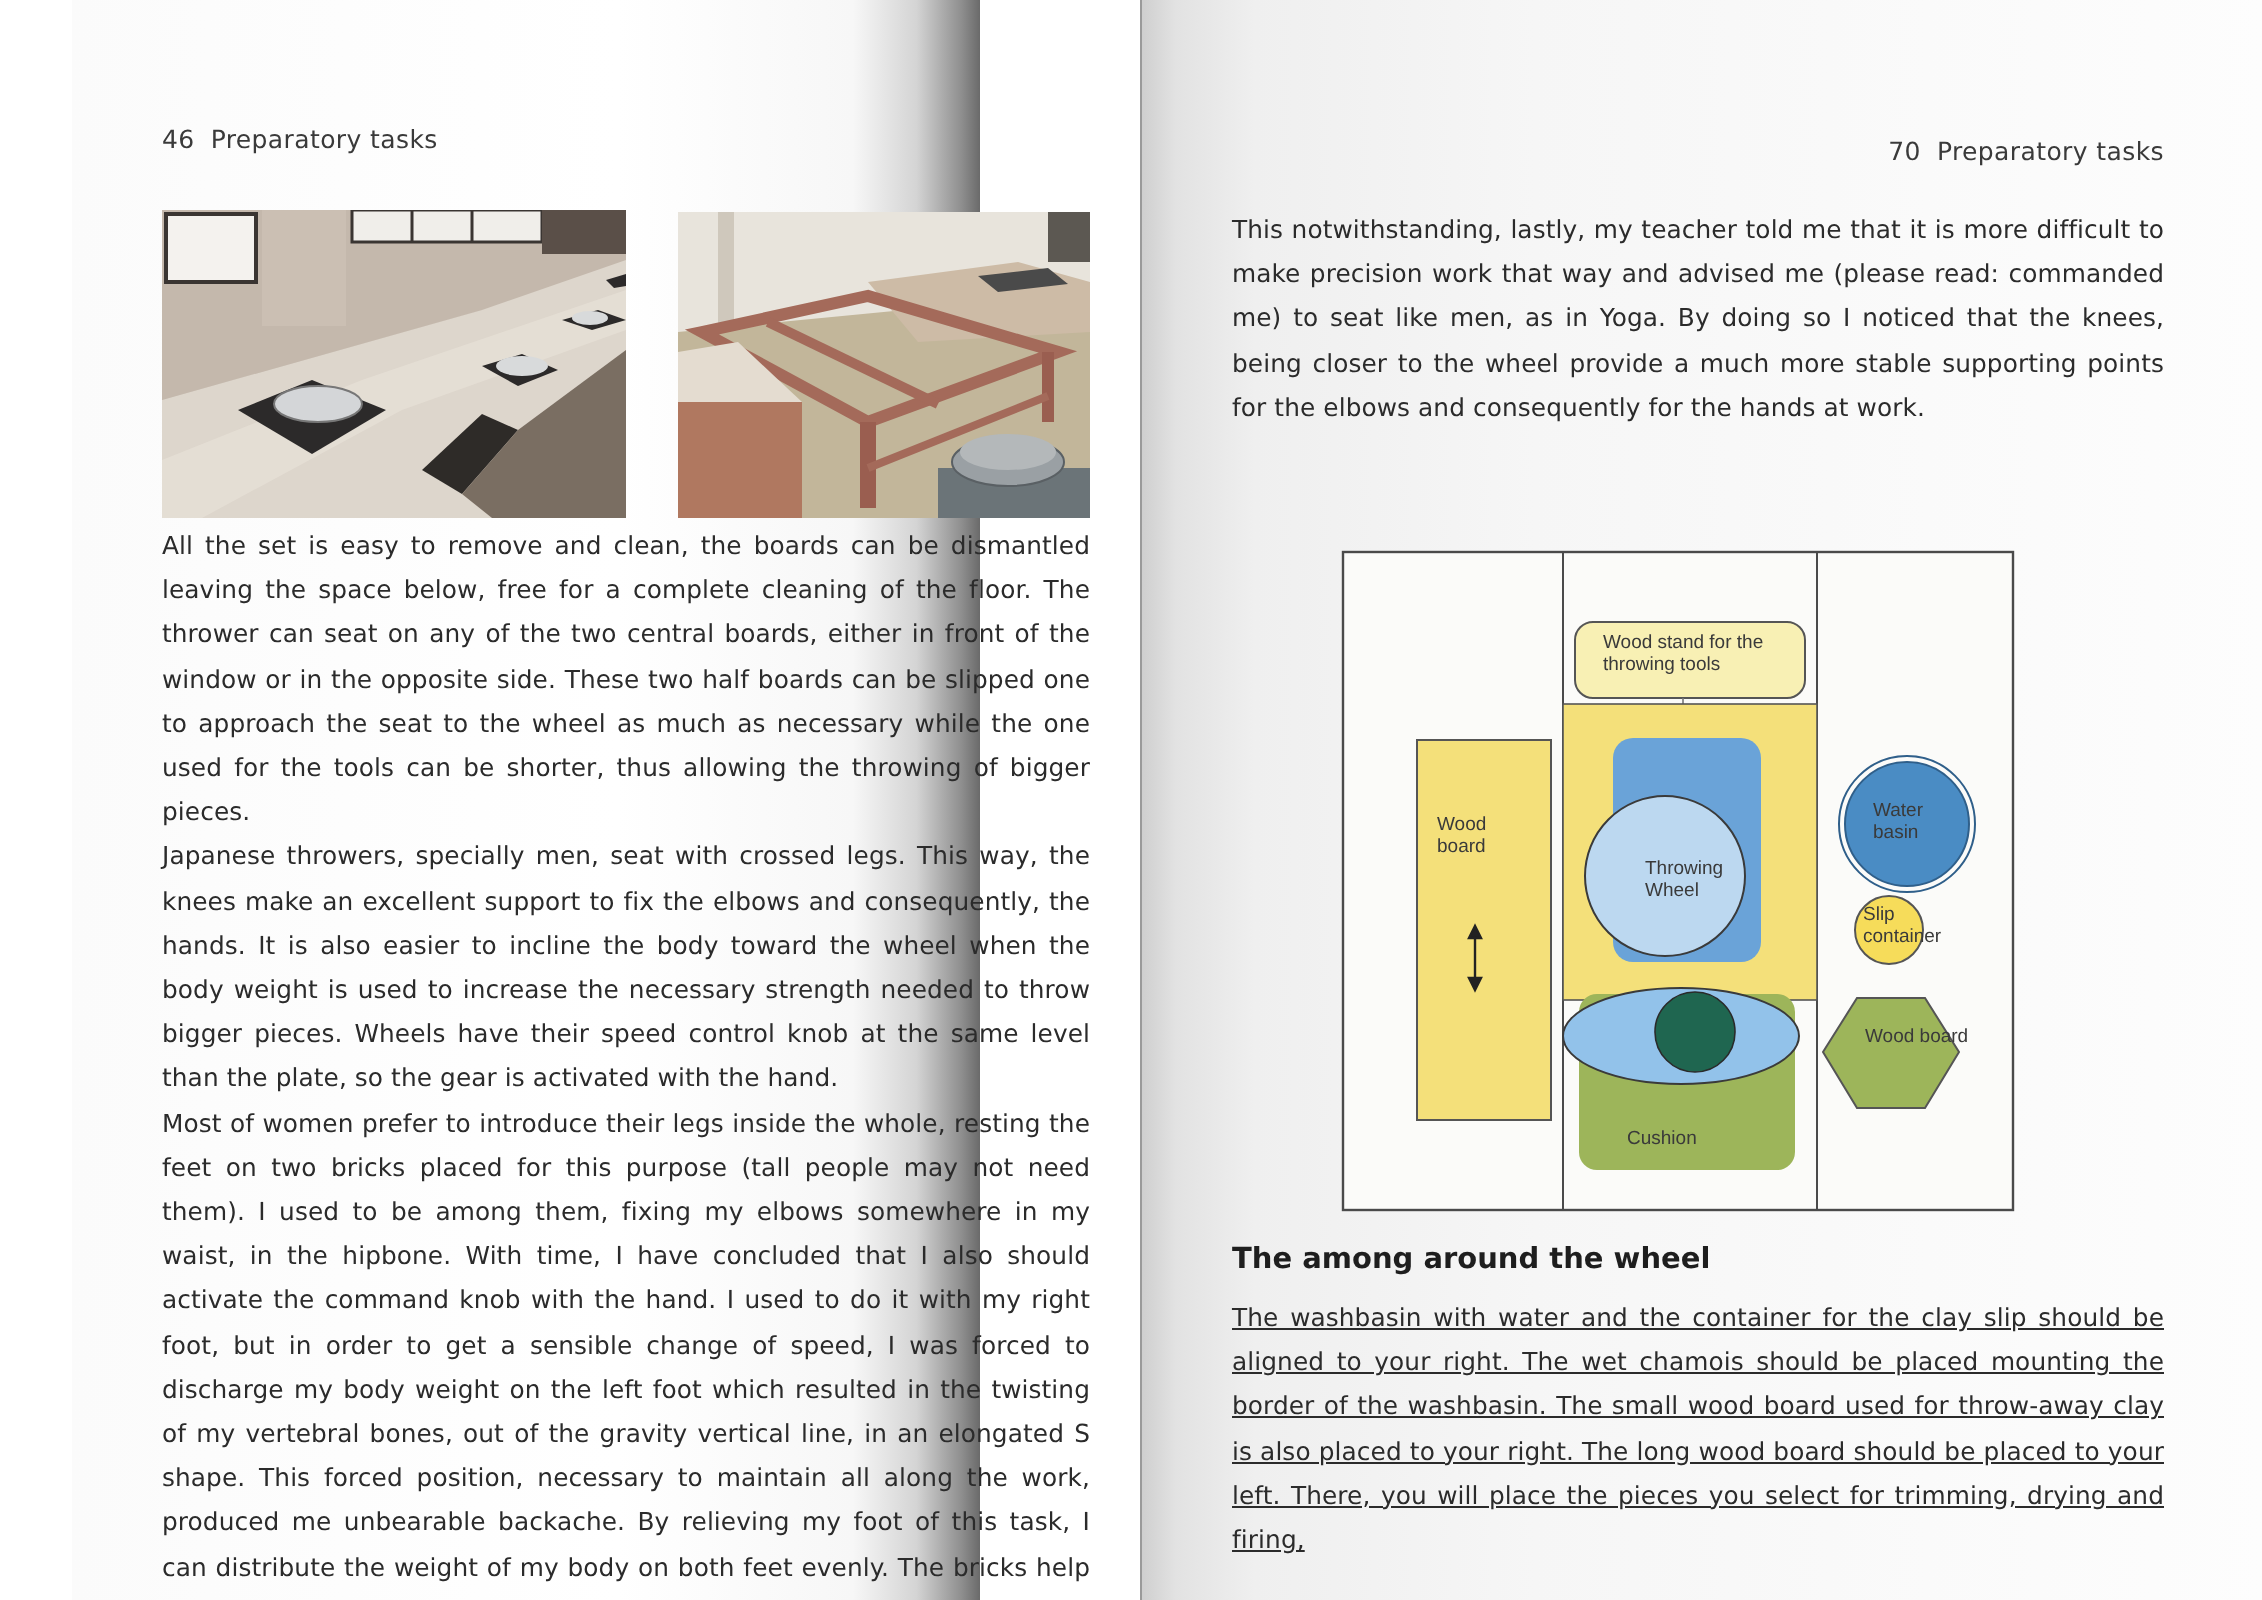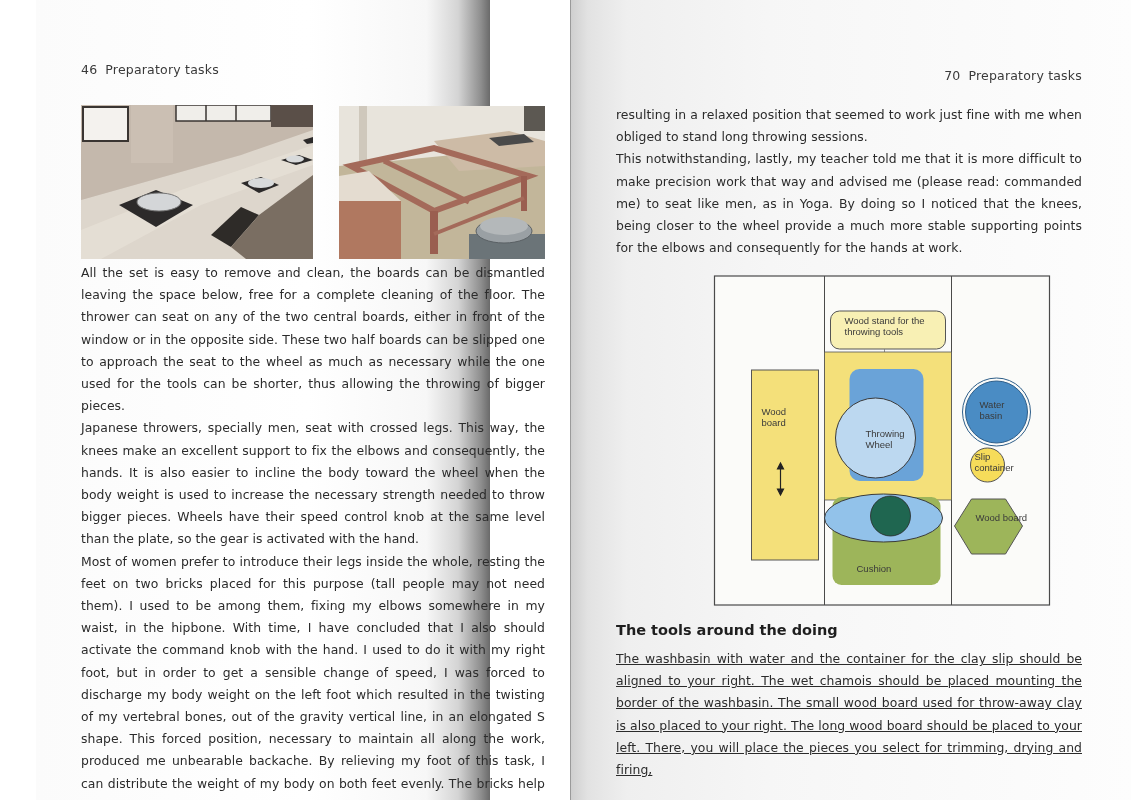--- a/index.html
+++ b/index.html
@@ -41,21 +41,21 @@
   .body-text p { margin: 0; }
   .left-text { left: 45px; top: 262px; width: 464px; }
   .right-text-1 { left: 616px; top: 104px; width: 466px; }
   .right-text-2 { left: 616px; top: 648px; width: 466px; text-decoration: underline; }
   .section-heading {
     position: absolute; left: 616px; top: 622px;
     font-size: 14.5px; font-weight: bold; color: #1e1e1e; margin: 0;
   }
 
   .diagram {
-    position: absolute; left: 687px; top: 275px; width: 390px; height: 331px;
+    position: absolute; left: 644px; top: 275px; width: 390px; height: 331px;
   }
   .diagram svg { display: block; width: 100%; height: 100%; }
   .diagram text { font-family: "Liberation Sans", sans-serif; font-size: 9.5px; fill: #3a3a3a; }
 </style>
 </head>
 <body>
 
 <div class="page page-left">
   <div class="running-head rh-left">
     <span class="num">46</span><span>Preparatory tasks</span>
@@ -125,21 +125,20 @@
   </div>
 </div>
 
 <div class="page page-right"></div>
 
 <div class="running-head rh-right">
   <span class="num">70</span><span>Preparatory tasks</span>
 </div>
 
 <div class="body-text right-text-1">
-  <p>resulting in a relaxed position that seemed to work just fine with me when obliged to stand long throwing sessions.</p>
   <p>This notwithstanding, lastly, my teacher told me that it is more difficult to make precision work that way and advised me (please read: commanded me) to seat like men, as in Yoga. By doing so I noticed that the knees, being closer to the wheel provide a much more stable supporting points for the elbows and consequently for the hands at work.</p>
 </div>
 
 <div class="diagram">
   <svg viewBox="0 0 337 331">
 
     <rect x="1" y="1" width="335" height="329" fill="#fbfbf9" stroke="#4a4a4a" stroke-width="1.2"></rect>
     <line x1="111" y1="1" x2="111" y2="330" stroke="#4a4a4a" stroke-width="1"></line>
     <line x1="238" y1="1" x2="238" y2="330" stroke="#4a4a4a" stroke-width="1"></line>
 
@@ -177,17 +176,17 @@
 
     <circle class="c-slip" cx="274" cy="190" r="17" stroke="#555" stroke-width="1" fill="#f6dc5a"></circle>
     <text x="261" y="185">Slip</text>
     <text x="261" y="196">container</text>
 
     <polygon class="c-olive" points="258,224 292,224 309,251 292,279 258,279 241,251" stroke="#555" stroke-width="1" fill="#9db55a"></polygon>
     <text x="262" y="246">Wood board</text>
   </svg>
 </div>
 
-<h3 class="section-heading">The tools around the doing</h3>
+<h3 class="section-heading">The among around the wheel</h3>
 
 <div class="body-text right-text-2">
   <p>The washbasin with water and the container for the clay slip should be aligned to your right. The wet chamois should be placed mounting the border of the washbasin. The small wood board used for throw-away clay is also placed to your right. The long wood board should be placed to your left. There, you will place the pieces you select for trimming, drying and firing,</p>
 </div>
 
 </body></html>

